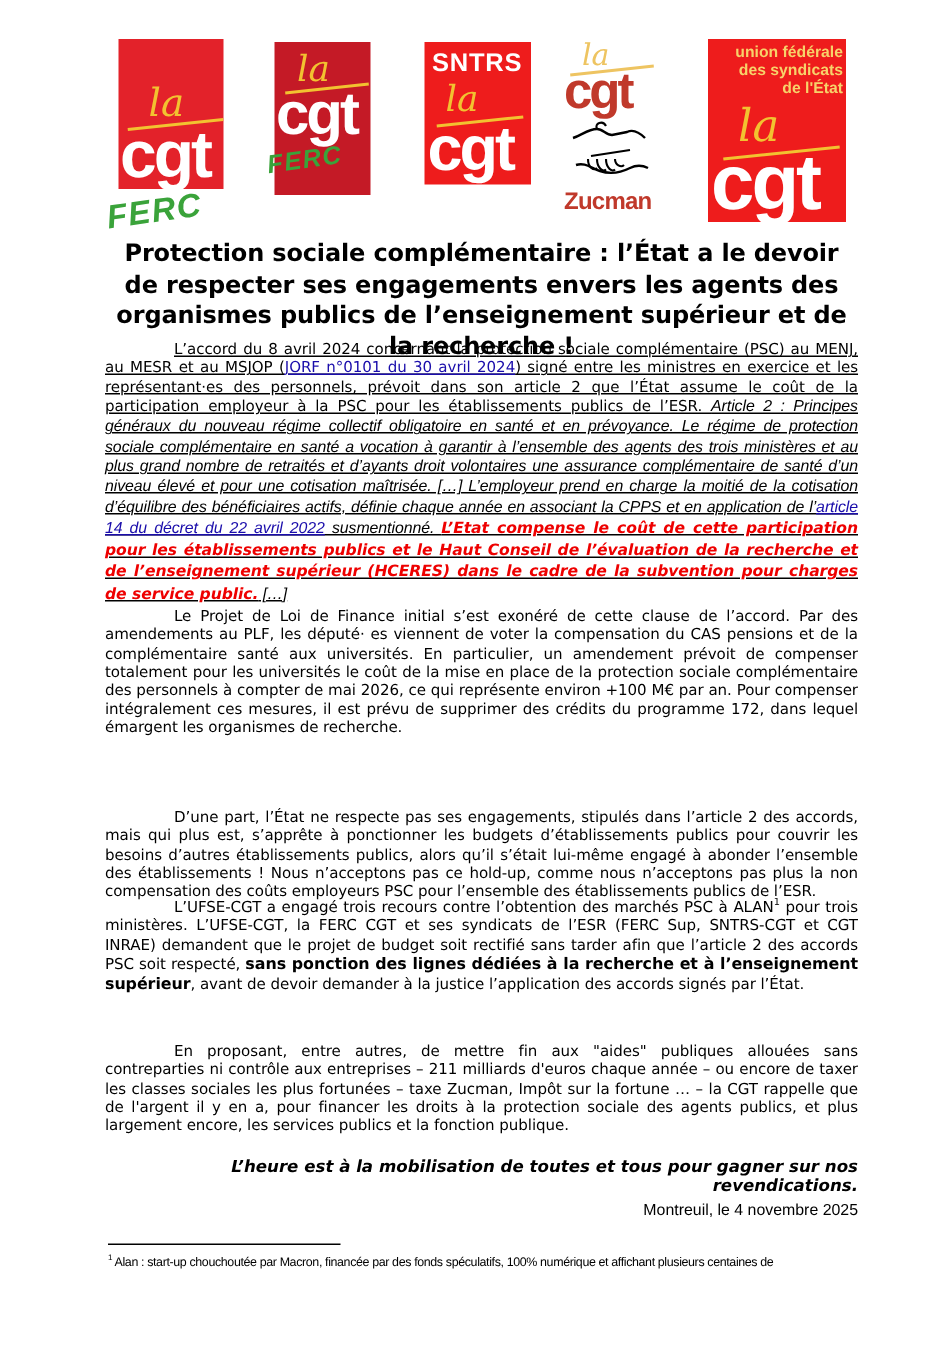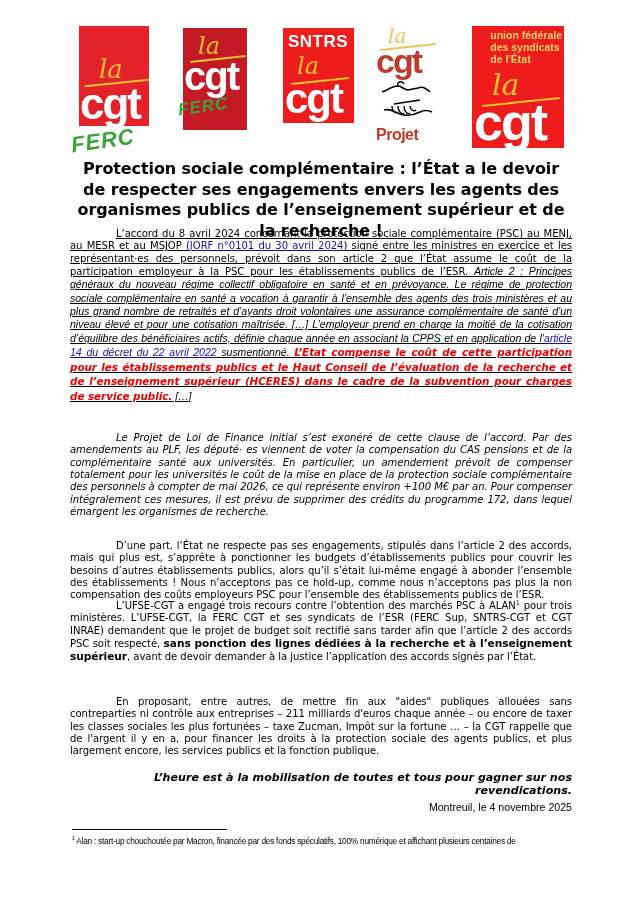--- a/index.html
+++ b/index.html
@@ -7,21 +7,21 @@
   body { position: relative; font-family: "DejaVu Sans", sans-serif; color: #000; }
 
   
   .logo { position: absolute; overflow: visible; }
   .logo-box { position: absolute; background: #e3222a; }
   .cgt-word { position: absolute; color: #fff; font-family: "Liberation Sans", sans-serif; font-weight: 700; letter-spacing: -2px; line-height: 1; }
   .la-word { position: absolute; color: #f2c230; font-family: "DejaVu Serif", serif; font-style: italic; line-height: 1; }
   .la-swoosh { position: absolute; height: 2px; background: #f2c230; transform: rotate(-6deg); }
   .ferc-word { position: absolute; color: #3aa33a; font-family: "Liberation Sans", sans-serif; font-weight: 700; font-style: italic; line-height: 1; transform: rotate(-8deg); letter-spacing: 1px; }
   .small-white { position: absolute; color: #fff; font-family: "Liberation Sans", sans-serif; font-weight: 700; line-height: 1; }
-  .small-yellow { position: absolute; color: #f7d26a; font-family: "Liberation Sans", sans-serif; font-weight: 700; line-height: 1.12; text-align: left; }
+  .small-yellow { position: absolute; color: #f7d26a; font-family: "Liberation Sans", sans-serif; font-weight: 700; line-height: 1.12; text-align: right; }
 
   
   .title { position: absolute; left: 72px; top: 159px; width: 498px; text-align: center;
            font-family: "DejaVu Sans", sans-serif; font-weight: 700; font-size: 16px; line-height: 20.5px; letter-spacing: -0.1px; }
 
   
   .para { position: absolute; left: 70px; width: 502px; font-size: 10.05px; line-height: 12.35px; text-align: justify; letter-spacing: -0.05px; }
   .para .indent { display: inline-block; width: 46px; }
   .para .ital { font-family: "Liberation Sans", sans-serif; font-style: italic; font-size: 10.6px; }
   .para a, .link { color: #1a0dab; text-decoration: underline; }
@@ -67,42 +67,42 @@
   <span class="la-word" style="left:14px; top:0; font-size:20px; color:#eec461;">la</span>
   <div class="la-swoosh" style="left:6px; top:20px; width:56px; background:#eec461;"></div>
   <span class="cgt-word" style="left:2px; top:18px; font-size:34px; color:#c0392b;">cgt</span>
   <svg style="position:absolute; left:6px; top:54px;" width="54" height="44" viewBox="0 0 54 44">
     <path d="M2 12 C8 10 12 6 18 6 C22 6 24 10 28 10 L38 8 C42 6 46 8 50 12" fill="none" stroke="#000" stroke-width="1.6"></path>
     <path d="M18 6 C16 2 22 0 24 4" fill="none" stroke="#000" stroke-width="1.4"></path>
     <path d="M4 30 C10 28 14 32 20 34 C26 36 32 36 40 32 C44 30 48 30 52 32" fill="none" stroke="#000" stroke-width="1.6"></path>
     <path d="M12 26 C12 32 16 34 18 32 M18 26 C18 32 22 35 24 33 M24 26 C24 32 28 35 30 33 M30 26 C30 30 34 32 36 30" fill="none" stroke="#000" stroke-width="1.4"></path>
     <path d="M14 24 L40 20" fill="none" stroke="#000" stroke-width="1.4"></path>
   </svg>
-  <span style="position:absolute; left:2px; top:100px; font-family:'Liberation Sans',sans-serif; font-weight:700; font-size:16px; color:#c0392b; letter-spacing:-0.5px;">Projet</span>
+  <span style="position:absolute; left:2px; top:100px; font-family:'Liberation Sans',sans-serif; font-weight:700; font-size:16px; color:#c0392b; letter-spacing:-0.5px;">Zucman</span>
 </div>
 
 <div class="logo" style="left:472px; top:26px; width:100px; height:124px;">
   <div class="logo-box" style="left:0; top:0; width:92px; height:122px; background:#ee1c1c;"></div>
   <div class="small-yellow" style="right:10px; top:4px; font-size:10.5px;">
     <div>union fédérale</div>
     <div>des syndicats</div>
     <div>de l'État</div>
   </div>
   <span class="la-word" style="left:20px; top:44px; font-size:30px;">la</span>
   <div class="la-swoosh" style="left:10px; top:75px; width:78px;"></div>
   <span class="cgt-word" style="left:2px; top:70px; font-size:52px;">cgt</span>
 </div>
 
 <h1 class="title">Protection sociale complémentaire : l’État a le devoir de respecter ses engagements envers les agents des organismes publics de l’enseignement supérieur et de la recherche !</h1>
 
 <p class="para" style="top:228px;text-decoration:underline;">
   <span class="indent"></span><span>L’accord du 8 avril 2024 concernant la protection sociale complémentaire (PSC) au MENJ, au MESR et au MSJOP (</span><a class="link">JORF n°0101 du 30 avril 2024</a><span>) signé entre les ministres en exercice et les représentant·es des personnels, prévoit dans son article 2 que l’État assume le coût de la participation employeur à la PSC pour les établissements publics de l’ESR. </span><span class="ital">Article 2 : Principes généraux du nouveau régime collectif obligatoire en santé et en prévoyance. Le régime de protection sociale complémentaire en santé a vocation à garantir à l’ensemble des agents des trois ministères et au plus grand nombre de retraités et d’ayants droit volontaires une assurance complémentaire de santé d’un niveau élevé et pour une cotisation maîtrisée. […] L’employeur prend en charge la moitié de la cotisation d’équilibre des bénéficiaires actifs, définie chaque année en associant la CPPS et en application de l’</span><a class="link ital">article 14 du décret du 22 avril 2022</a><span class="ital"> susmentionné. </span><span class="red-bold">L’Etat compense le coût de cette participation pour les établissements publics et le Haut Conseil de l’évaluation de la recherche et de l’enseignement supérieur (HCERES) dans le cadre de la subvention pour charges de service public.</span><span class="ital"> […]</span>
 </p>
 
-<p class="para" style="top:432px;font-style:italic;">
+<p class="para" style="top:406px;">
   <span class="indent"></span><span>Le Projet de Loi de Finance initial s’est exonéré de cette clause de l’accord. Par des amendements au PLF, les député· es viennent de voter la compensation du CAS pensions et de la complémentaire santé aux universités. En particulier, un amendement prévoit de compenser totalement pour les universités le coût de la mise en place de la protection sociale complémentaire des personnels à compter de mai 2026, ce qui représente environ +100 M€ par an. Pour compenser intégralement ces mesures, il est prévu de supprimer des crédits du programme 172, dans lequel émargent les organismes de recherche.</span>
 </p>
 
 <p class="para" style="top:540px;">
   <span class="indent"></span><span>D’une part, l’État ne respecte pas ses engagements, stipulés dans l’article 2 des accords, mais qui plus est, s’apprête à ponctionner les budgets d’établissements publics pour couvrir les besoins d’autres établissements publics, alors qu’il s’était lui-même engagé à abonder l’ensemble des établissements ! Nous n’acceptons pas ce hold-up, comme nous n’acceptons pas plus la non compensation des coûts employeurs PSC pour l’ensemble des établissements publics de l’ESR.</span>
 </p>
 
 <p class="para" style="top:600px;">
   <span class="indent"></span><span>L’UFSE-CGT a engagé trois recours contre l’obtention des marchés PSC à ALAN</span><sup>1</sup><span> pour trois ministères. L’UFSE-CGT, la FERC CGT et ses syndicats de l’ESR (FERC Sup, SNTRS-CGT et CGT INRAE) demandent que le projet de budget soit rectifié sans tarder afin que l’article 2 des accords PSC soit respecté, </span><span class="black-bold">sans ponction des lignes dédiées à la recherche et à l’enseignement supérieur</span><span>, avant de devoir demander à la justice l’application des accords signés par l’État.</span>
 </p>

